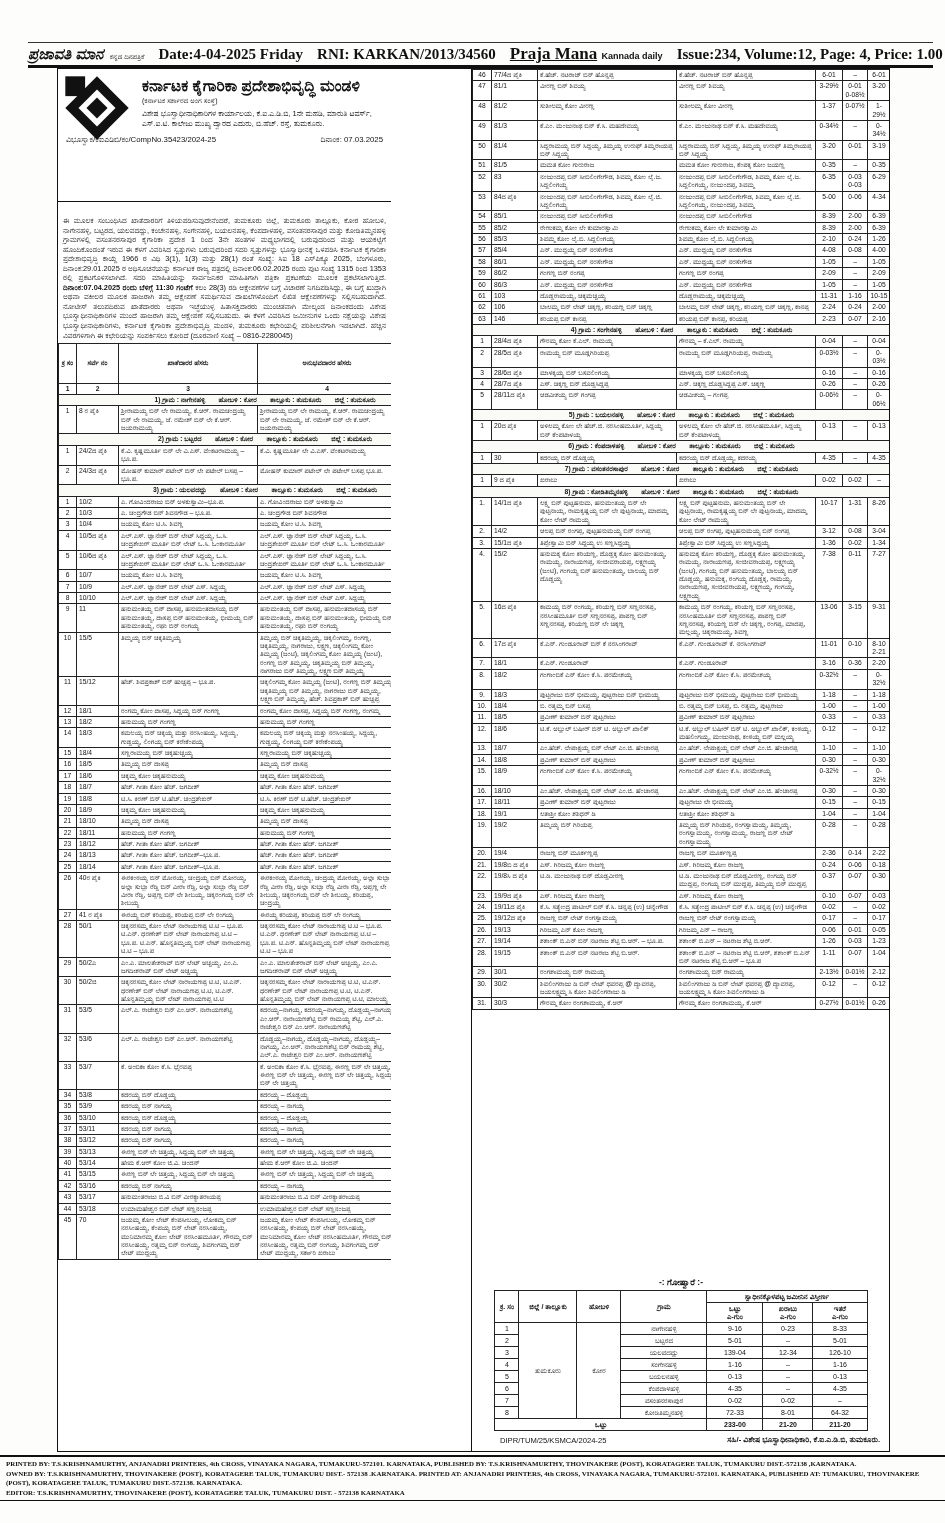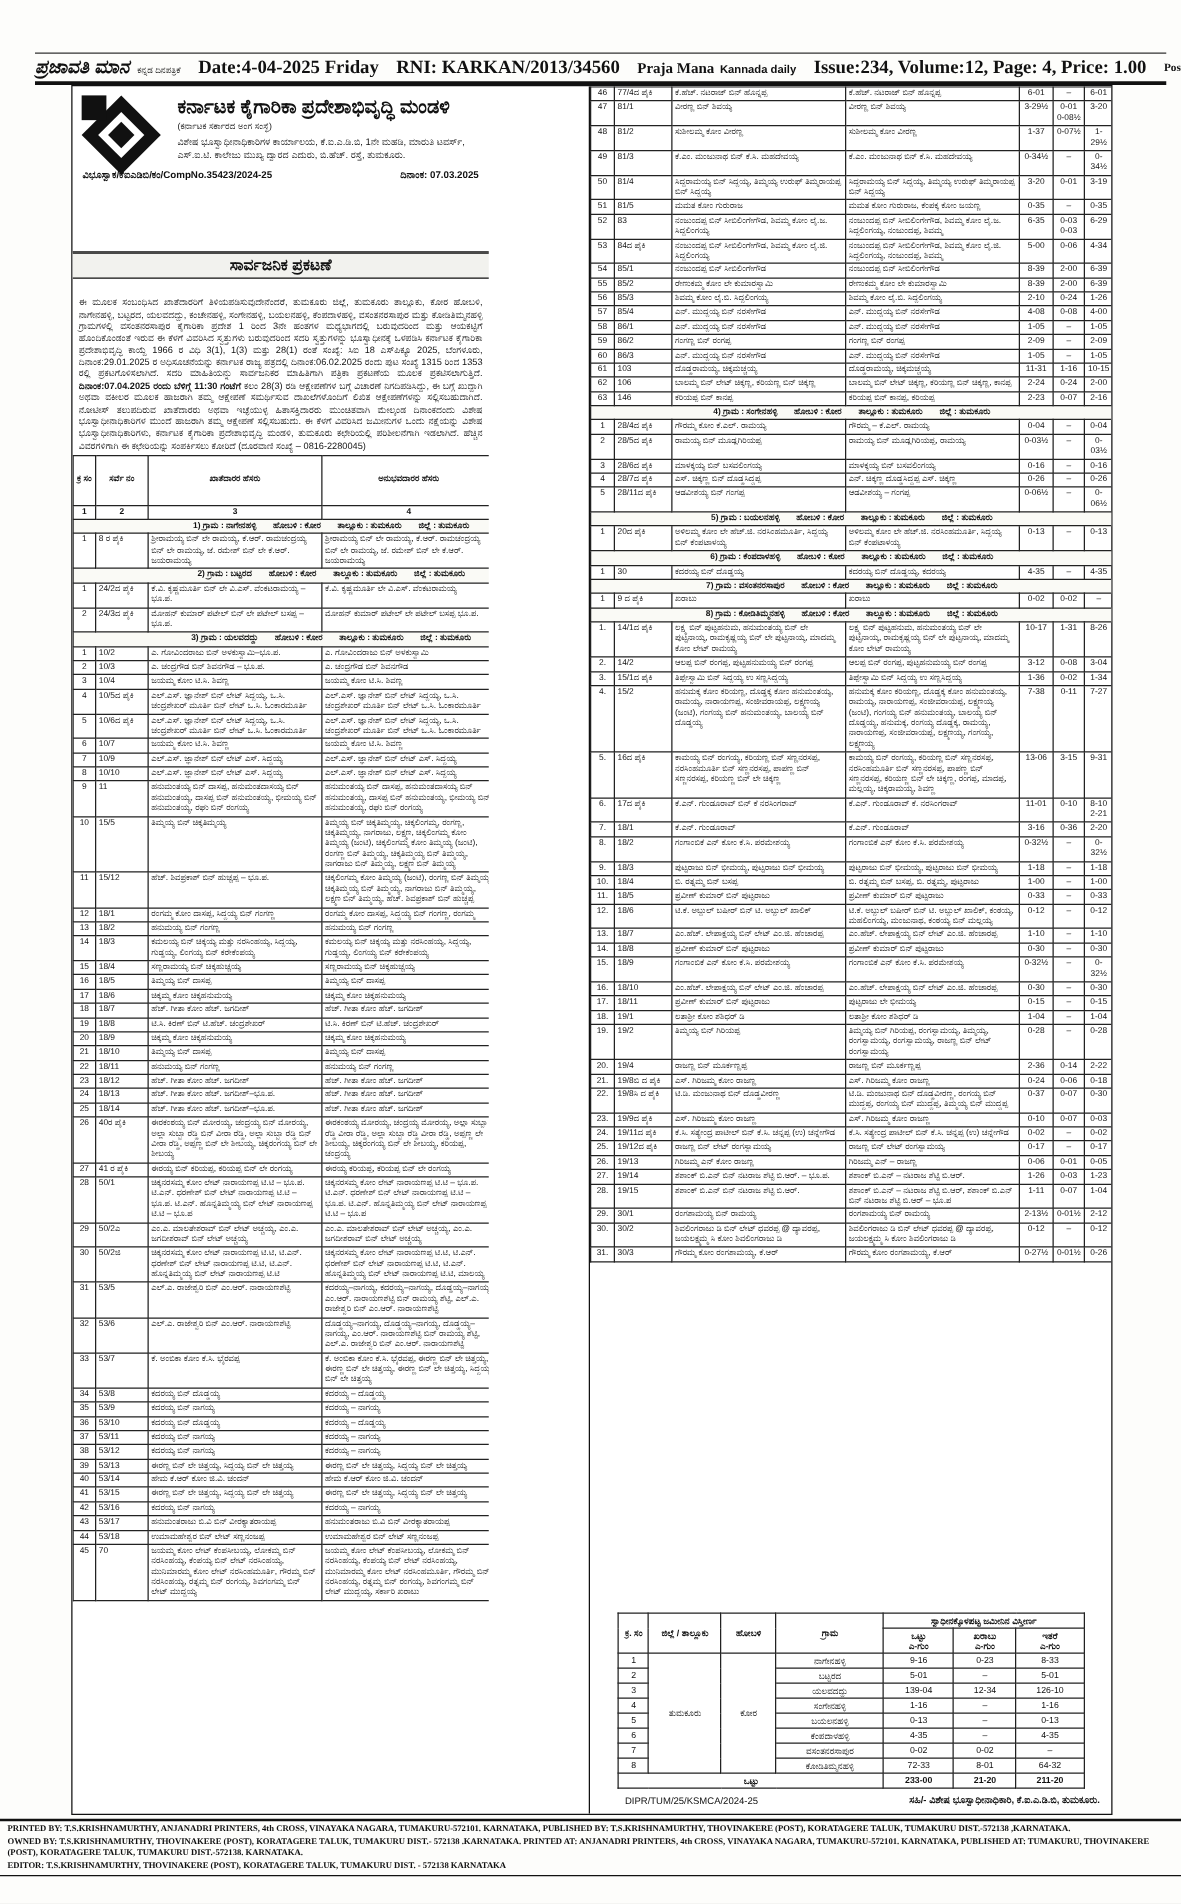--- a/index.html
+++ b/index.html
@@ -5,35 +5,35 @@
   html,body{margin:0;padding:0;background:#e8e8e4;}
   #page{position:relative;width:945px;height:1523px;background:#fdfdfb;color:#111;
         font-family:"Liberation Sans",sans-serif;overflow:hidden;}
   
   #masthead{position:absolute;left:28px;right:12px;top:42px;height:22px;
             border-top:1px solid #333;border-bottom:3px solid #111;
             display:flex;align-items:center;gap:14px;white-space:nowrap;}
   .mh-kn{font-weight:bold;font-style:italic;font-size:15px;letter-spacing:0px;}
   .mh-knsub{font-size:7px;margin-left:2px;}
   .mh-meta{font-weight:bold;font-size:15px;font-family:"Liberation Serif",serif;}
-  .mh-en{font-family:"Liberation Serif",serif;font-size:12px;font-weight:bold;}
+  .mh-en{font-family:"Liberation Serif",serif;font-size:17px;font-weight:bold;text-decoration:underline;}
   .mh-ensub{font-size:9px;font-weight:bold;}
   .mh-small{font-size:9px;font-weight:bold;font-family:"Liberation Serif",serif;}
   
   #content{position:absolute;left:57px;top:68px;width:831px;height:1382px;
            border:1.5px solid #111;background:#fff;overflow:hidden;}
   #leftcol{position:absolute;left:0;top:0;width:333px;height:100%;}
   #rightcol{position:absolute;left:413px;top:0;width:418px;height:100%;border-left:1px solid #111;}
   
   #org-head{position:relative;padding:4px 6px 0 6px;height:128px;border-bottom:1px solid #111;}
   #kiadb-logo{position:absolute;left:6px;top:6px;width:66px;height:66px;}
   #org-title{margin-left:78px;font-size:15.5px;font-weight:bold;line-height:1.15;padding-top:4px;}
   #org-sub{margin-left:78px;font-size:7px;padding-top:2px;}
   #org-addr{margin-left:78px;font-size:7.6px;line-height:1.35;padding-top:4px;}
-  #org-ref{display:flex;justify-content:space-between;font-size:7.8px;font-weight:bold;
+  #org-ref{display:flex;justify-content:space-between;font-size:7.8px;font-weight:normal;
            padding:6px 2px 0 2px;}
   
   #notice-title{border-top:1px solid #111;border-bottom:1px solid #111;text-align:center;
                 font-weight:bold;font-size:12.5px;padding:2px 0;background:#f2f2ee;}
   #notice-body{font-size:7.35px;line-height:1.3;text-align:justify;padding:3px 5px;margin-top:11px;}
   
   table.land{border-collapse:collapse;table-layout:fixed;width:100%;}
   table.land td,table.land th{border:1px solid #222;font-size:6.7px;line-height:1.25;
         padding:1px 2px;vertical-align:top;word-wrap:break-word;}
   table.land th{font-weight:bold;text-align:center;vertical-align:middle;padding:1px 1px;}
@@ -89,21 +89,20 @@
           <rect x="2" y="2" width="30" height="30" fill="#111"></rect>
         </svg>
         <div id="org-title">ಕರ್ನಾಟಕ ಕೈಗಾರಿಕಾ ಪ್ರದೇಶಾಭಿವೃದ್ಧಿ ಮಂಡಳಿ</div>
         <div id="org-sub">(ಕರ್ನಾಟಕ ಸರ್ಕಾರದ ಅಂಗ ಸಂಸ್ಥೆ)</div>
         <div id="org-addr">ವಿಶೇಷ ಭೂಸ್ವಾಧೀನಾಧಿಕಾರಿಗಳ ಕಾರ್ಯಾಲಯ, ಕೆ.ಐ.ಎ.ಡಿ.ಬಿ, 1ನೇ ಮಹಡಿ, ಮಾರುತಿ ಟವರ್ಸ್, ಎಸ್.ಐ.ಟಿ. ಕಾಲೇಜು ಮುಖ್ಯ ದ್ವಾರದ ಎದುರು, ಬಿ.ಹೆಚ್. ರಸ್ತೆ, ತುಮಕೂರು.</div>
         <div id="org-ref">
           <span>ವಿಭೂಸ್ವಾಕ/ಕೆಐಎಡಿಬಿ/ಕಂ/CompNo.35423/2024-25</span>
           <span>ದಿನಾಂಕ: 07.03.2025</span>
         </div>
       </div>
-      <div id="notice-title">ಸಾರ್ವಜನಿಕ ಪ್ರಕಟಣೆ</div>
       <div id="notice-body">
         <span>ಈ ಮೂಲಕ ಸಂಬಂಧಿಸಿದ ಖಾತೆದಾರರಿಗೆ ತಿಳಿಯಪಡಿಸುವುದೇನೆಂದರೆ, ತುಮಕೂರು ಜಿಲ್ಲೆ, ತುಮಕೂರು ತಾಲ್ಲೂಕು, ಕೋರ ಹೋಬಳಿ, ನಾಗೇನಹಳ್ಳಿ, ಬಟ್ಟರದ, ಯಲವದದ್ದು, ಕಂಚೇನಹಳ್ಳಿ, ಸಂಗೇನಹಳ್ಳಿ, ಬಯಲನಹಳ್ಳಿ, ಕೆಂಪದಾಳಹಳ್ಳಿ, ವಸಂತನರಸಾಪುರ ಮತ್ತು ಕೋಡಿತಿಮ್ಮನಹಳ್ಳಿ ಗ್ರಾಮಗಳಲ್ಲಿ ವಸಂತನರಸಾಪುರ ಕೈಗಾರಿಕಾ ಪ್ರದೇಶ 1 ರಿಂದ 3ನೇ ಹಂತಗಳ ಮಧ್ಯಭಾಗದಲ್ಲಿ ಬರುವುದರಿಂದ ಮತ್ತು ಆಯಕಟ್ಟಿಗೆ ಹೊಂದಿಕೊಂಡಂತೆ ಇರುವ ಈ ಕೆಳಗೆ ವಿವರಿಸಿದ ಸ್ವತ್ತುಗಳು ಬರುವುದರಿಂದ ಸದರಿ ಸ್ವತ್ತುಗಳನ್ನು ಭೂಸ್ವಾಧೀನಕ್ಕೆ ಒಳಪಡಿಸಿ ಕರ್ನಾಟಕ ಕೈಗಾರಿಕಾ ಪ್ರದೇಶಾಭಿವೃದ್ಧಿ ಕಾಯ್ದೆ 1966 ರ ವಿಧಿ 3(1), 1(3) ಮತ್ತು 28(1) ರಂತೆ ಸಂಖ್ಯೆ: ಸಿಐ 18 ಎಸ್‌ಪಿಕ್ಯೂ 2025, ಬೆಂಗಳೂರು, ದಿನಾಂಕ:29.01.2025 ರ ಅಧಿಸೂಚನೆಯನ್ನು ಕರ್ನಾಟಕ ರಾಜ್ಯ ಪತ್ರದಲ್ಲಿ ದಿನಾಂಕ:06.02.2025 ರಂದು ಪುಟ ಸಂಖ್ಯೆ 1315 ರಿಂದ 1353 ರಲ್ಲಿ ಪ್ರಕಟಗೊಳಿಸಲಾಗಿದೆ. ಸದರಿ ಮಾಹಿತಿಯನ್ನು ಸಾರ್ವಜನಿಕರ ಮಾಹಿತಿಗಾಗಿ ಪತ್ರಿಕಾ ಪ್ರಕಟಣೆಯ ಮೂಲಕ ಪ್ರಕಟಿಸಲಾಗುತ್ತಿದೆ. </span><b>ದಿನಾಂಕ:07.04.2025 ರಂದು ಬೆಳಿಗ್ಗೆ 11:30 ಗಂಟೆಗೆ</b><span> ಕಲಂ 28(3) ರಡಿ ಆಕ್ಷೇಪಣೆಗಳ ಬಗ್ಗೆ ವಿಚಾರಣೆ ನಿಗದಿಪಡಿಸಿದ್ದು, ಈ ಬಗ್ಗೆ ಖುದ್ದಾಗಿ ಅಥವಾ ವಕೀಲರ ಮೂಲಕ ಹಾಜರಾಗಿ ತಮ್ಮ ಆಕ್ಷೇಪಣೆ ಸಮರ್ಥಿಸುವ ದಾಖಲೆಗಳೊಂದಿಗೆ ಲಿಖಿತ ಆಕ್ಷೇಪಣೆಗಳನ್ನು ಸಲ್ಲಿಸಬಹುದಾಗಿದೆ. ನೋಟೀಸ್ ತಲುಪದಿರುವ ಖಾತೆದಾರರು ಅಥವಾ ಇಚ್ಛೆಯುಳ್ಳ ಹಿತಾಸಕ್ತಿದಾರರು ಮುಂಚಿತವಾಗಿ ಮೇಲ್ಕಂಡ ದಿನಾಂಕದಂದು ವಿಶೇಷ ಭೂಸ್ವಾಧೀನಾಧಿಕಾರಿಗಳ ಮುಂದೆ ಹಾಜರಾಗಿ ತಮ್ಮ ಆಕ್ಷೇಪಣೆ ಸಲ್ಲಿಸಬಹುದು. ಈ ಕೆಳಗೆ ವಿವರಿಸಿದ ಜಮೀನುಗಳ ಒಂದು ನಕ್ಷೆಯನ್ನು ವಿಶೇಷ ಭೂಸ್ವಾಧೀನಾಧಿಕಾರಿಗಳು, ಕರ್ನಾಟಕ ಕೈಗಾರಿಕಾ ಪ್ರದೇಶಾಭಿವೃದ್ಧಿ ಮಂಡಳಿ, ತುಮಕೂರು ಕಛೇರಿಯಲ್ಲಿ ಪರಿಶೀಲನೆಗಾಗಿ ಇಡಲಾಗಿದೆ. ಹೆಚ್ಚಿನ ವಿವರಗಳಿಗಾಗಿ ಈ ಕಛೇರಿಯನ್ನು ಸಂಪರ್ಕಿಸಲು ಕೋರಿದೆ (ದೂರವಾಣಿ ಸಂಖ್ಯೆ – 0816-2280045)</span>
       </div>
       <div id="left-table-wrap">
         <table class="land" id="left-table">
           <colgroup>
               <col style="width:18px">
               <col style="width:42px">
               <col style="width:139px">
               <col style="width:139px">
@@ -1128,20 +1127,21 @@
                 <td>ಗೌರಮ್ಮ ಕೋಂ ರಂಗಶಾಮಯ್ಯ, ಕೆ.ಆರ್</td>
                 <td>ಗೌರಮ್ಮ ಕೋಂ ರಂಗಶಾಮಯ್ಯ, ಕೆ.ಆರ್</td>
                 <td class="c">0-27½</td>
                 <td class="c">0-01½</td>
                 <td class="c">0-26</td>
               </tr>
             </tbody>
         </table>
       </div>
       <div id="abstract-zone">
+        <div id="abstract-title">-: ಗೋಷ್ವಾರೆ :-</div>
         <table id="abstract-table">
           <colgroup>
               <col style="width:24px">
               <col style="width:58px">
               <col style="width:44px">
               <col style="width:86px">
               <col style="width:56px">
               <col style="width:50px">
               <col style="width:54px">
             </colgroup>

